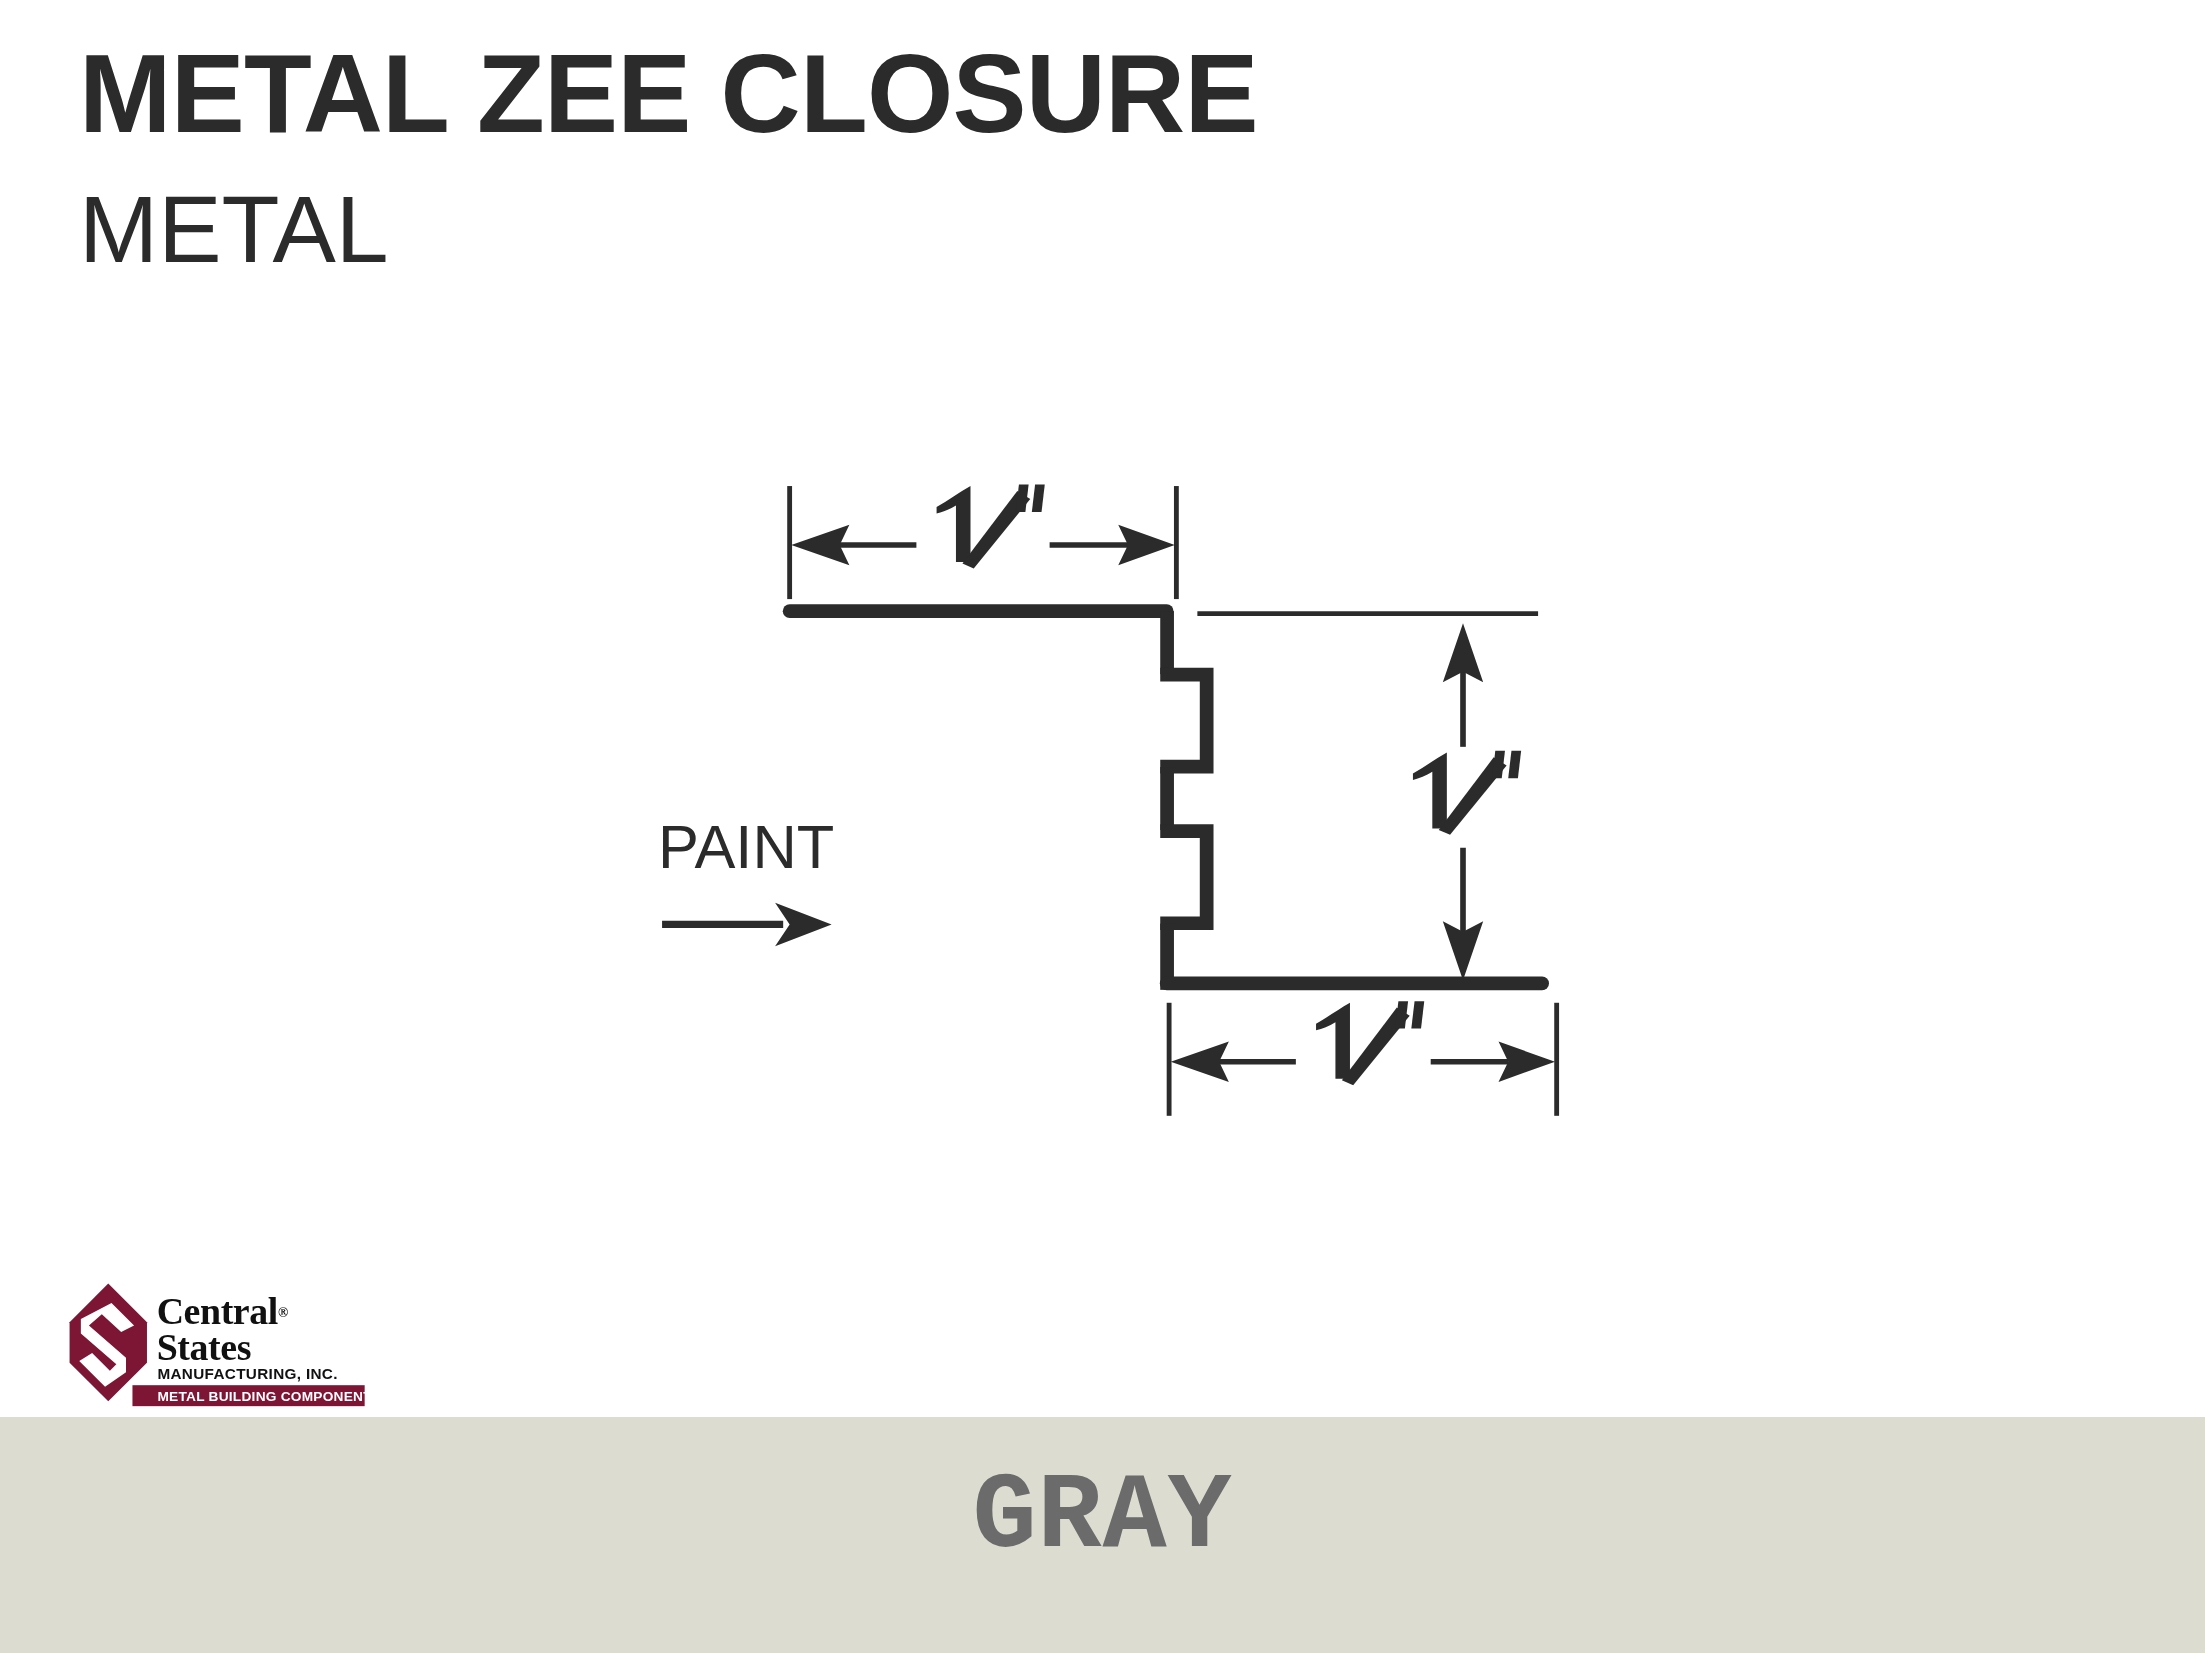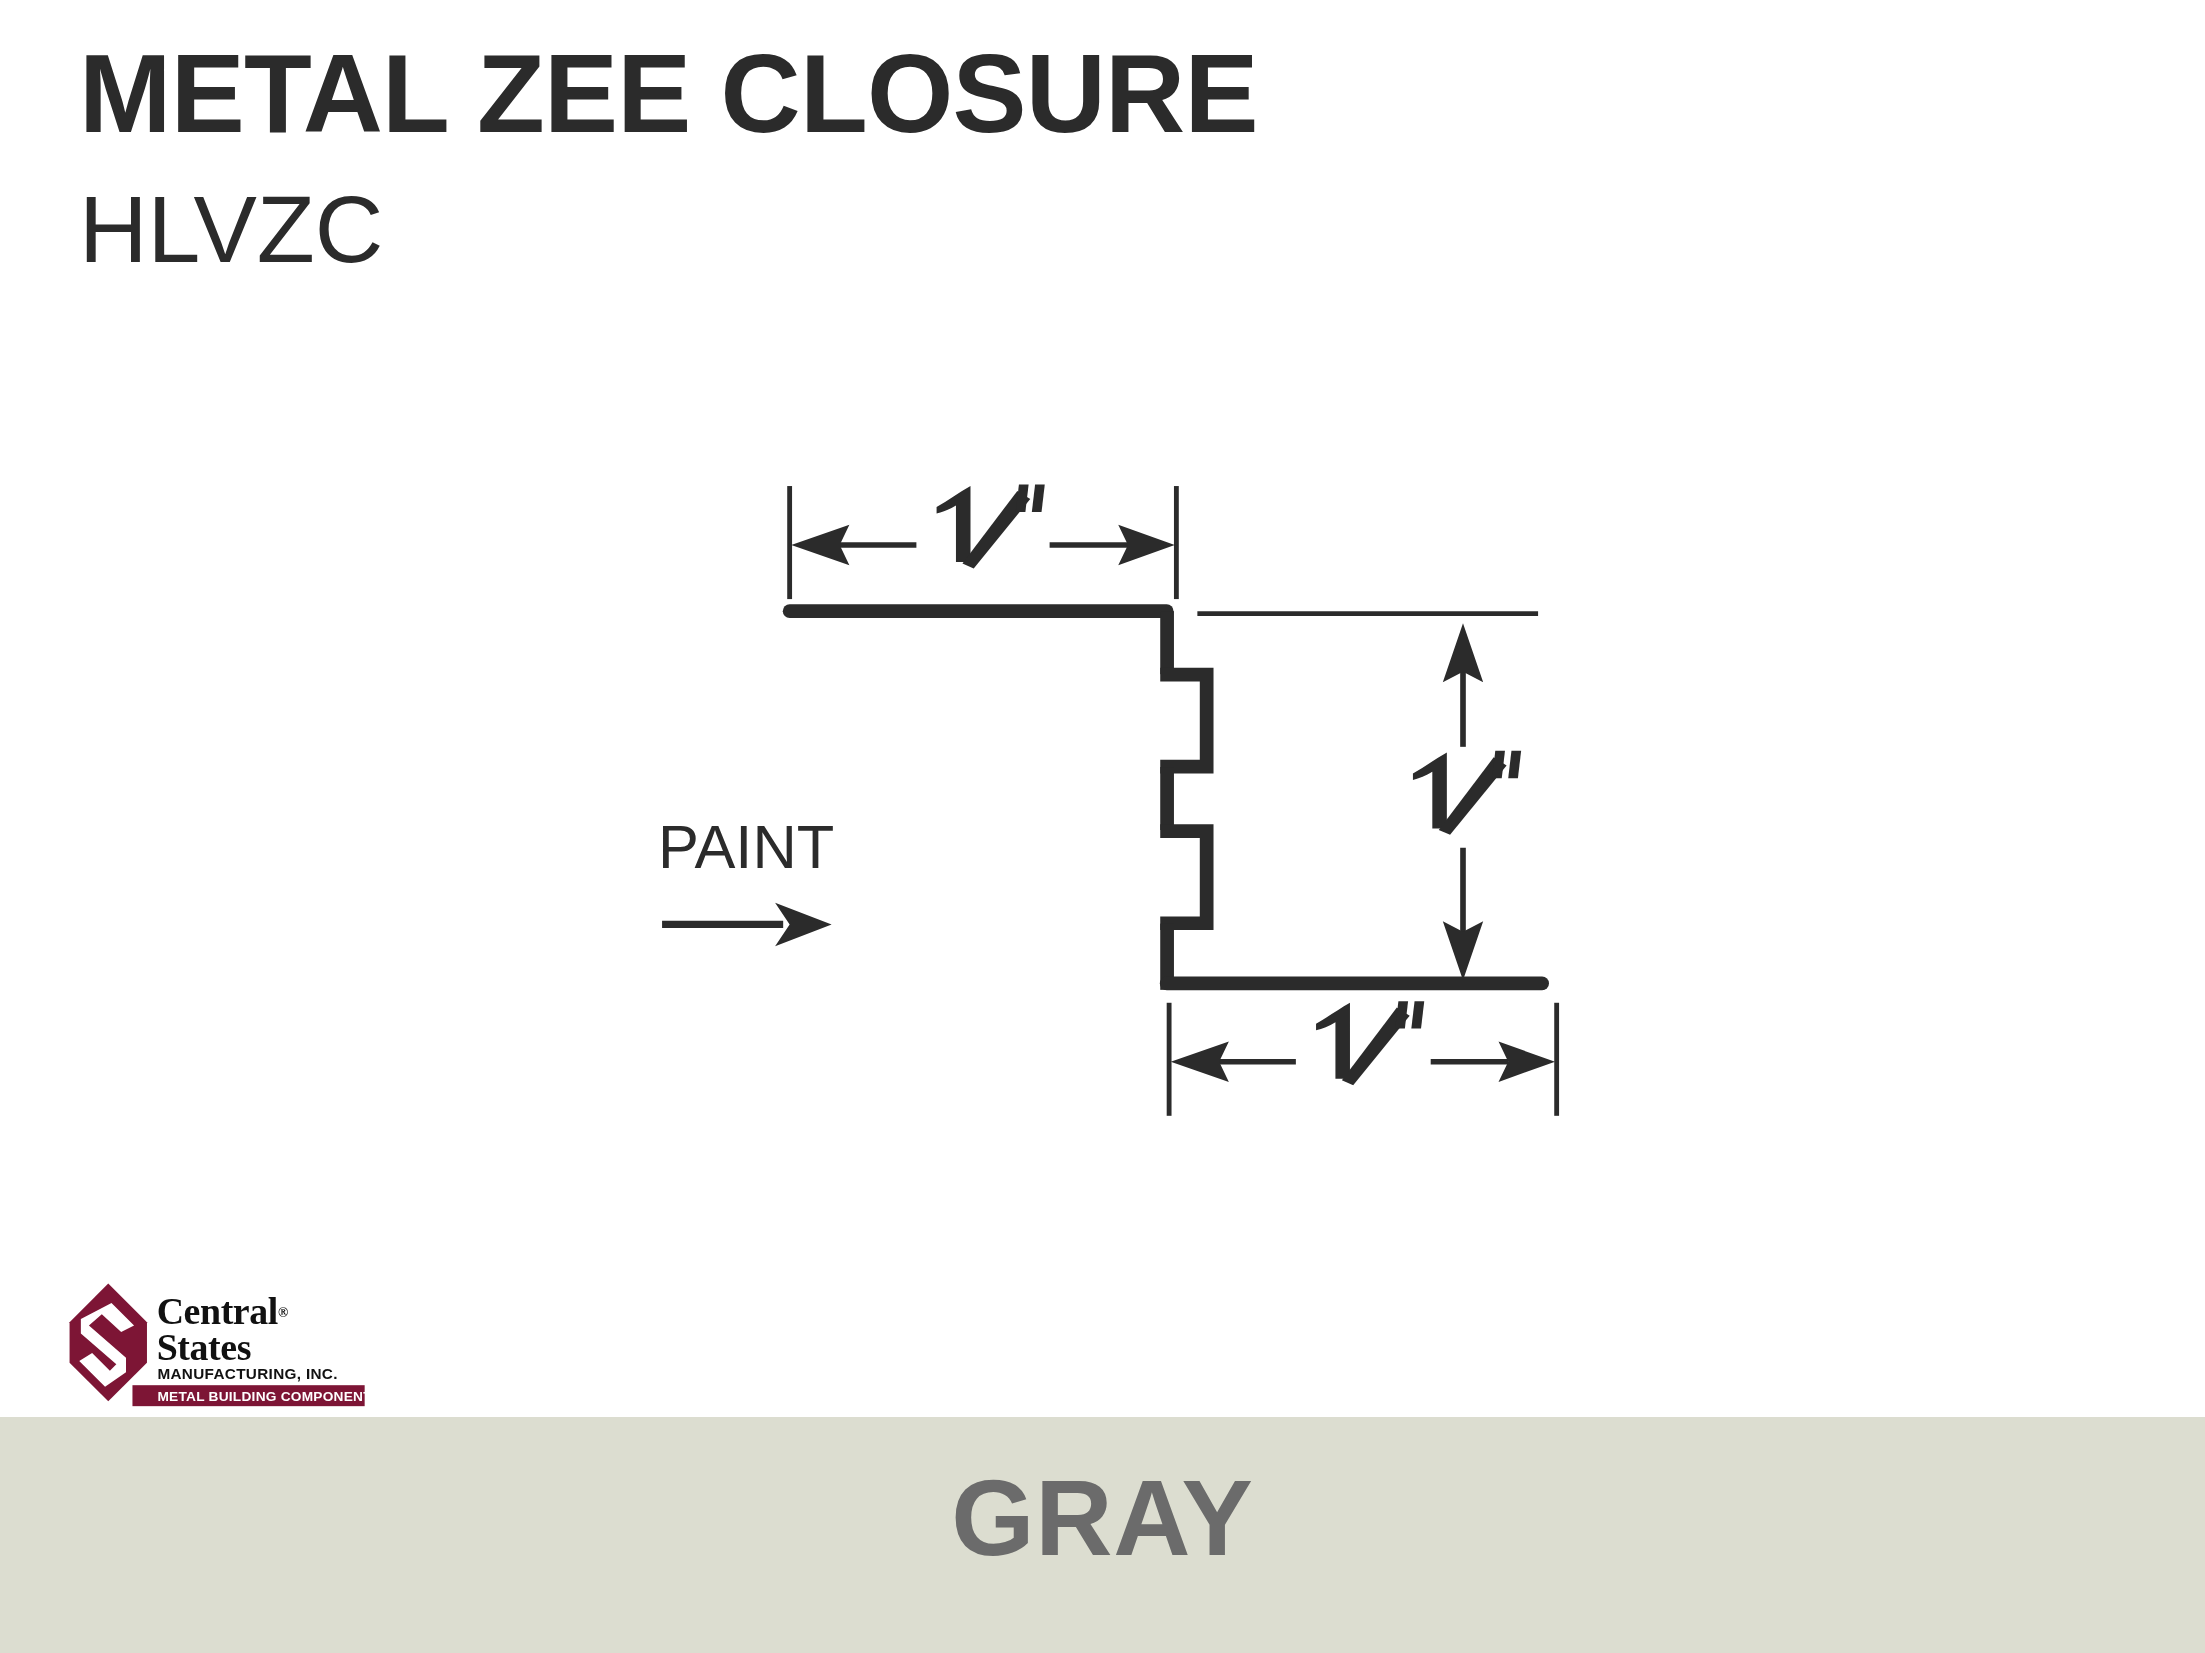--- a/index.html
+++ b/index.html
@@ -76,36 +76,36 @@
     position: absolute;
     left: 0;
     top: 1417px;
     width: 2205px;
     height: 237px;
     display: flex;
     align-items: center;
     justify-content: center;
   }
   #color-name {
-    font-family: Liberation Sans, sans-serif;
+    font-family: Liberation Mono, monospace;
     font-weight: bold;
     font-size: 107px;
     letter-spacing: 0.8px;
     color: #6b6b6b;
     margin: 4px;
     position: relative;
     top: -18px;
   }
 </style>
 </head>
 <body style="background: rgb(255, 255, 255);">
 
 <div id="title-block">
   <h1 id="product-title">METAL ZEE CLOSURE</h1>
-  <h2 id="product-code">HLVZC</h2>
+  <h2 id="product-code">METAL</h2>
 </div>
 
 <div id="drawing-area">
   <svg id="drawing-svg" viewBox="0 0 2731 1760" xmlns="http://www.w3.org/2000/svg">
 
     <text x="815" y="1075" font-family="Liberation Sans, sans-serif" font-size="76" fill="#2b2b2b">
       <tspan id="paint-text-node">PAINT</tspan>
     </text>
     <g>
       <line x1="820" y1="1145" x2="970" y2="1145" stroke="#2b2b2b" stroke-width="9"></line>

